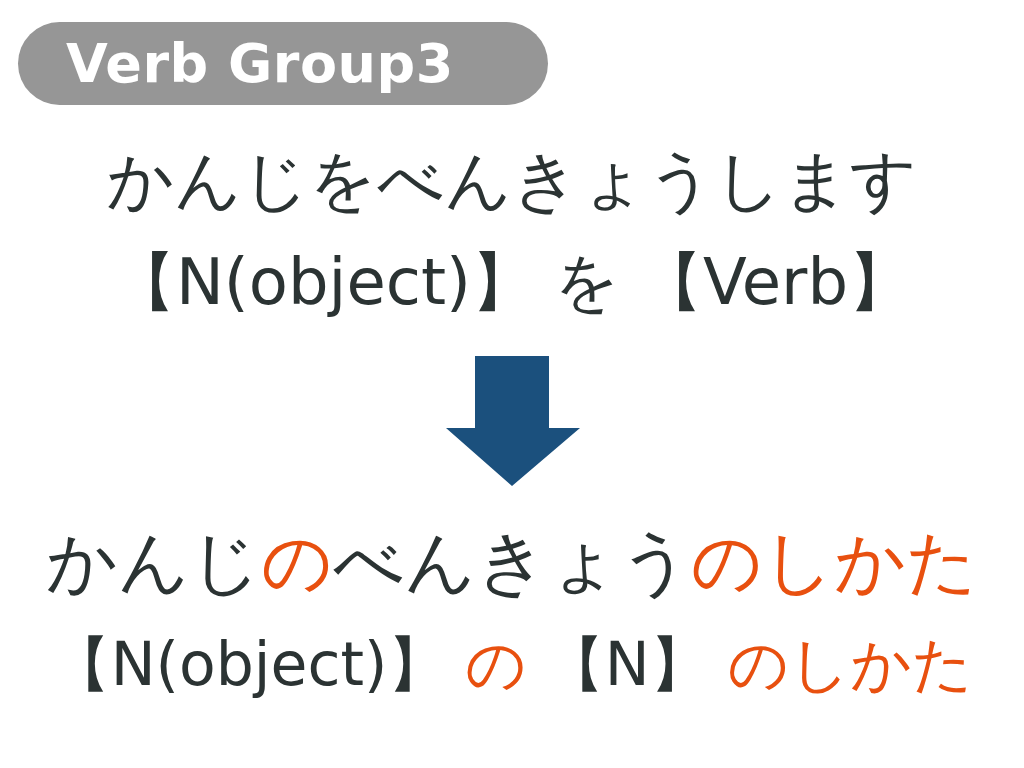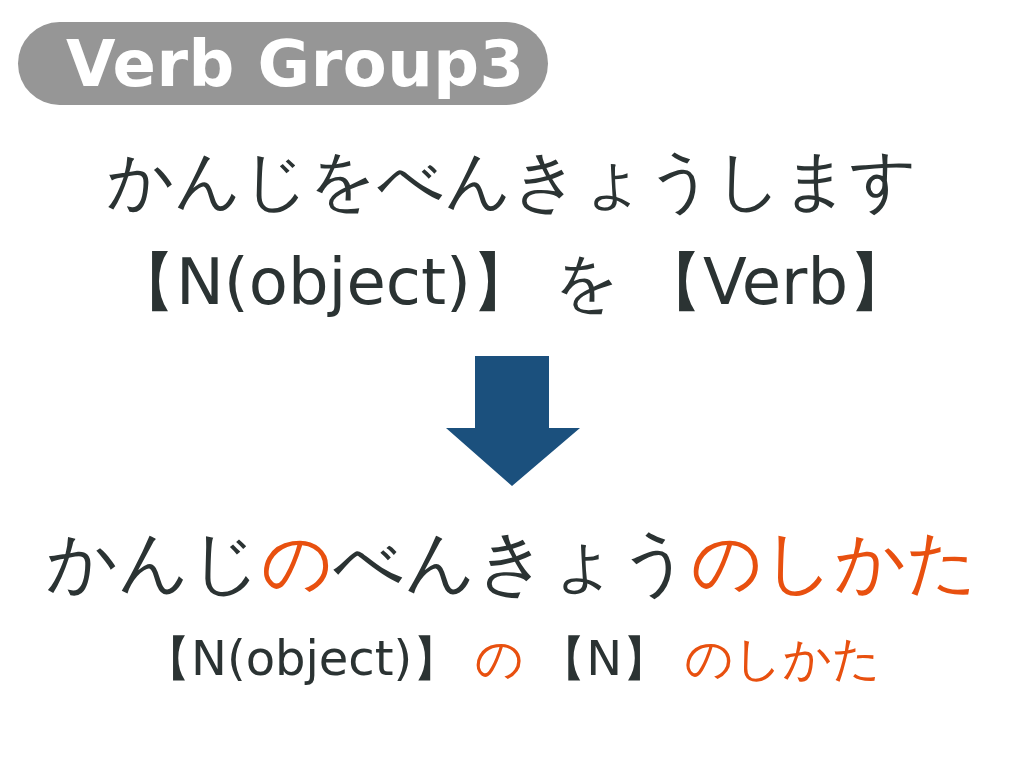--- a/index.html
+++ b/index.html
@@ -31,21 +31,21 @@
     width: 530px;
     height: 83px;
     background: #969696;
     border-radius: 42px;
     box-sizing: border-box;
     display: flex;
     align-items: center;
   }
   .badge-label {
     color: #ffffff;
-    font-size: 64px;
+    font-size: 54px;
     font-weight: bold;
     letter-spacing: 0.5px;
     padding-left: 48px;
     line-height: 1;
     white-space: nowrap;
     font-family: "DejaVu Sans", "Liberation Sans", sans-serif;
   }
 
   
   .line {
@@ -73,21 +73,21 @@
 
   .sentence-bottom {
     top: 527px;
     font-size: 70px;
     color: #2b3333;
     letter-spacing: 0px;
   }
 
   .pattern-bottom {
     top: 634px;
-    font-size: 48px;
+    font-size: 60px;
     color: #2b3333;
   }
 
   .hl {
     color: #e8500f;
   }
 
   .gap {
     display: inline-block;
     width: 0.30em;

